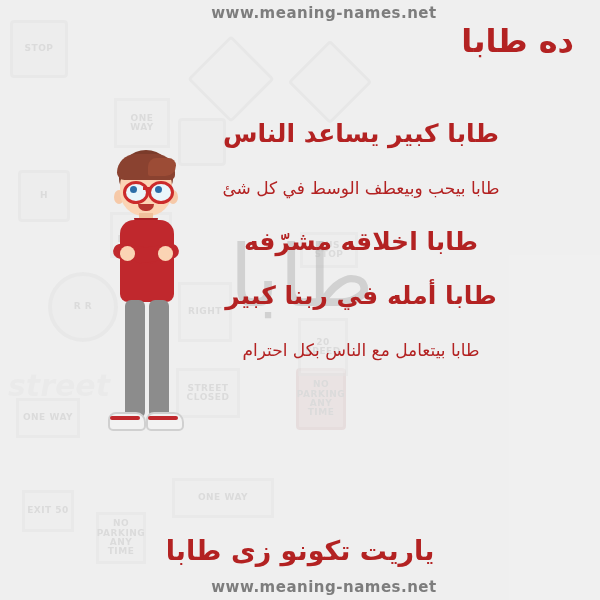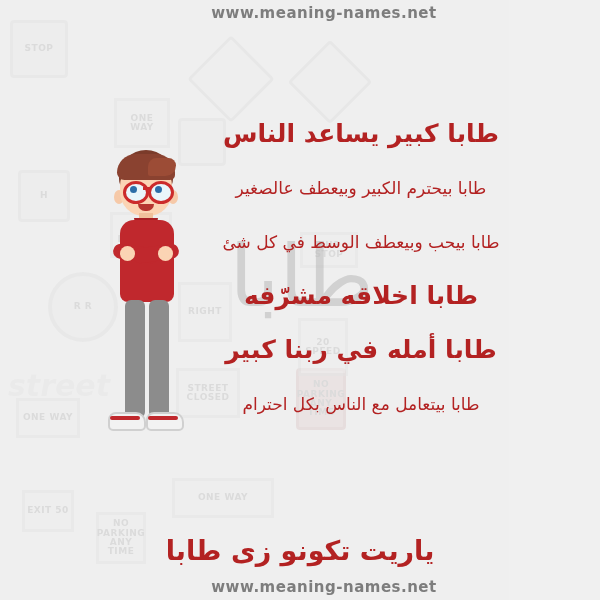--- a/index.html
+++ b/index.html
@@ -226,24 +226,24 @@
         <span class="label">SPEED LIMIT 50</span>
       </div>
     <div class="sign" style="left:8px; top:368px; width:120px; height:40px; font-size:30px; font-weight:bold; color:#d8d8d8; font-style:italic;">street</div>
     <div class="sign" style="left:214px; top:226px; width:160px; height:120px; font-size:86px; color:#737373; direction:rtl;">طابا</div>
     <div id="bg-veil"></div>
   </div>
 
   <div id="watermark-top" class="watermark">www.meaning-names.net</div>
   <div id="watermark-bottom" class="watermark">www.meaning-names.net</div>
 
+  <div id="title">ده طابا</div>
 
   <div id="lines">
     <div class="line big">طابا كبير يساعد الناس</div>
-    <div class="line small">طابا بيحترم الكبير وبيعطف عالصغير</div>
     <div class="line small">طابا بيحب وبيعطف الوسط في كل شئ</div>
     <div class="line big">طابا اخلاقه مشرّفه</div>
     <div class="line big">طابا أمله في ربنا كبير</div>
     <div class="line small">طابا بيتعامل مع الناس بكل احترام</div>
   </div>
 
   <div id="footer-line">ياريت تكونو زى طابا</div>
 
   <div id="boy">
     <div class="hair-back"></div>

